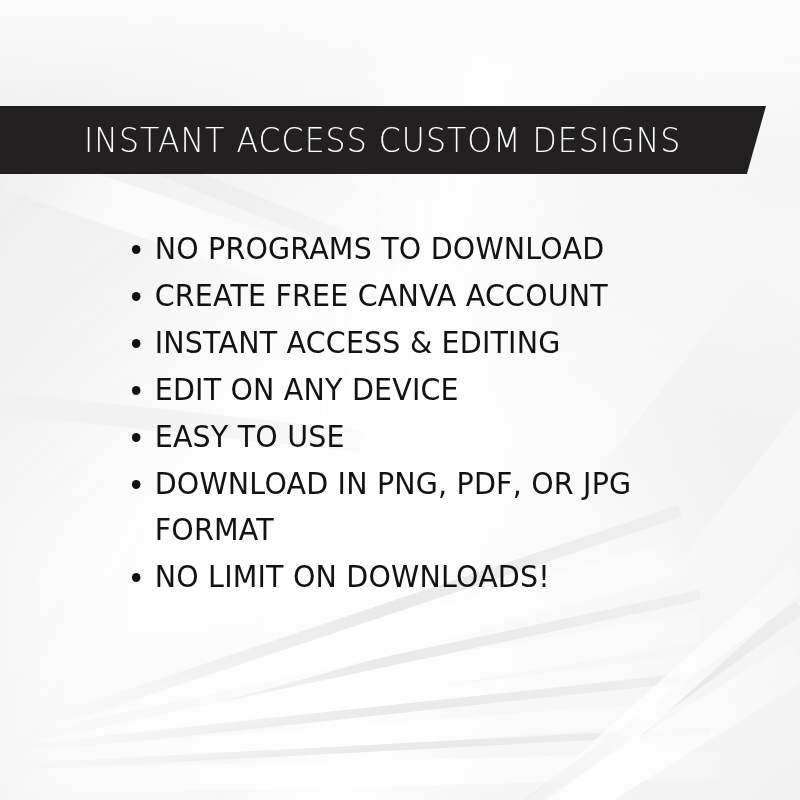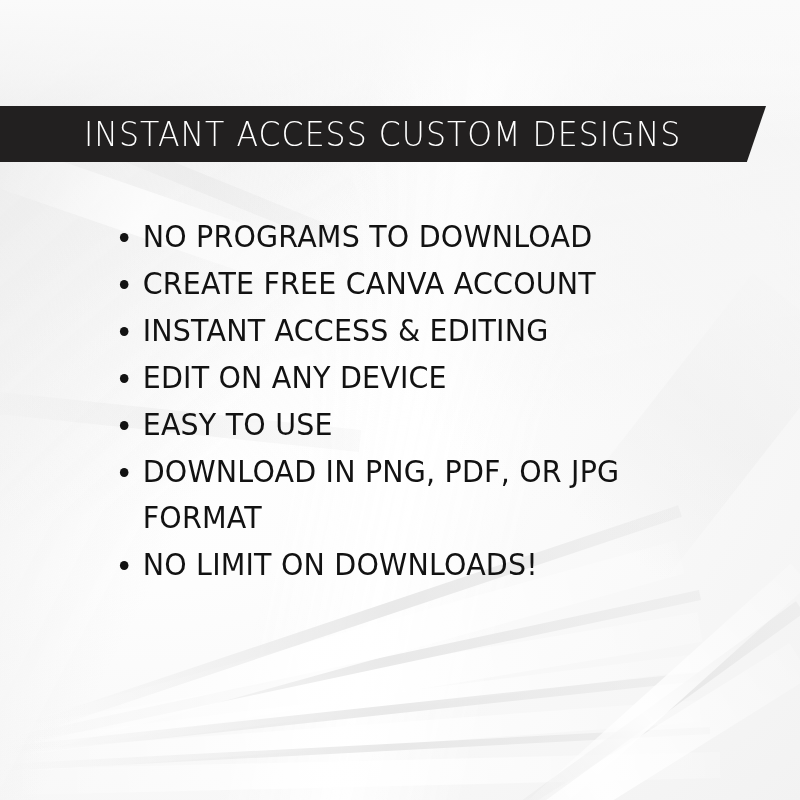--- a/index.html
+++ b/index.html
@@ -65,21 +65,21 @@
   #bg-soft-right {
     background: radial-gradient(70% 55% at 92% 30%, rgba(246,246,246,0.9) 0%, rgba(255,255,255,0) 70%);
   }
 
   
   #title-banner {
     position: absolute;
     left: 0;
     top: 106px;
     width: 766px;
-    height: 56px;
+    height: 68px;
     background: #222020;
     clip-path: polygon(0 0, 100% 0, 97.5% 100%, 0 100%);
     display: flex;
     align-items: center;
     box-sizing: border-box;
     padding-left: 84px;
   }
 
   #banner-title {
     color: #ffffff;
@@ -92,21 +92,21 @@
     transform: scaleX(0.955);
     transform-origin: left center;
   }
 
   
   #benefits-list {
     position: absolute;
     left: 118px;
     top: 214px;
     width: 600px;
-    margin: 0;
+    margin: 12px;
     padding: 0;
     list-style: none;
   }
 
   .benefit-item {
     position: relative;
     padding-left: 26px;
     margin: 0 0 1px 0;
     color: #121212;
     font-family: "DejaVu Sans", sans-serif;

